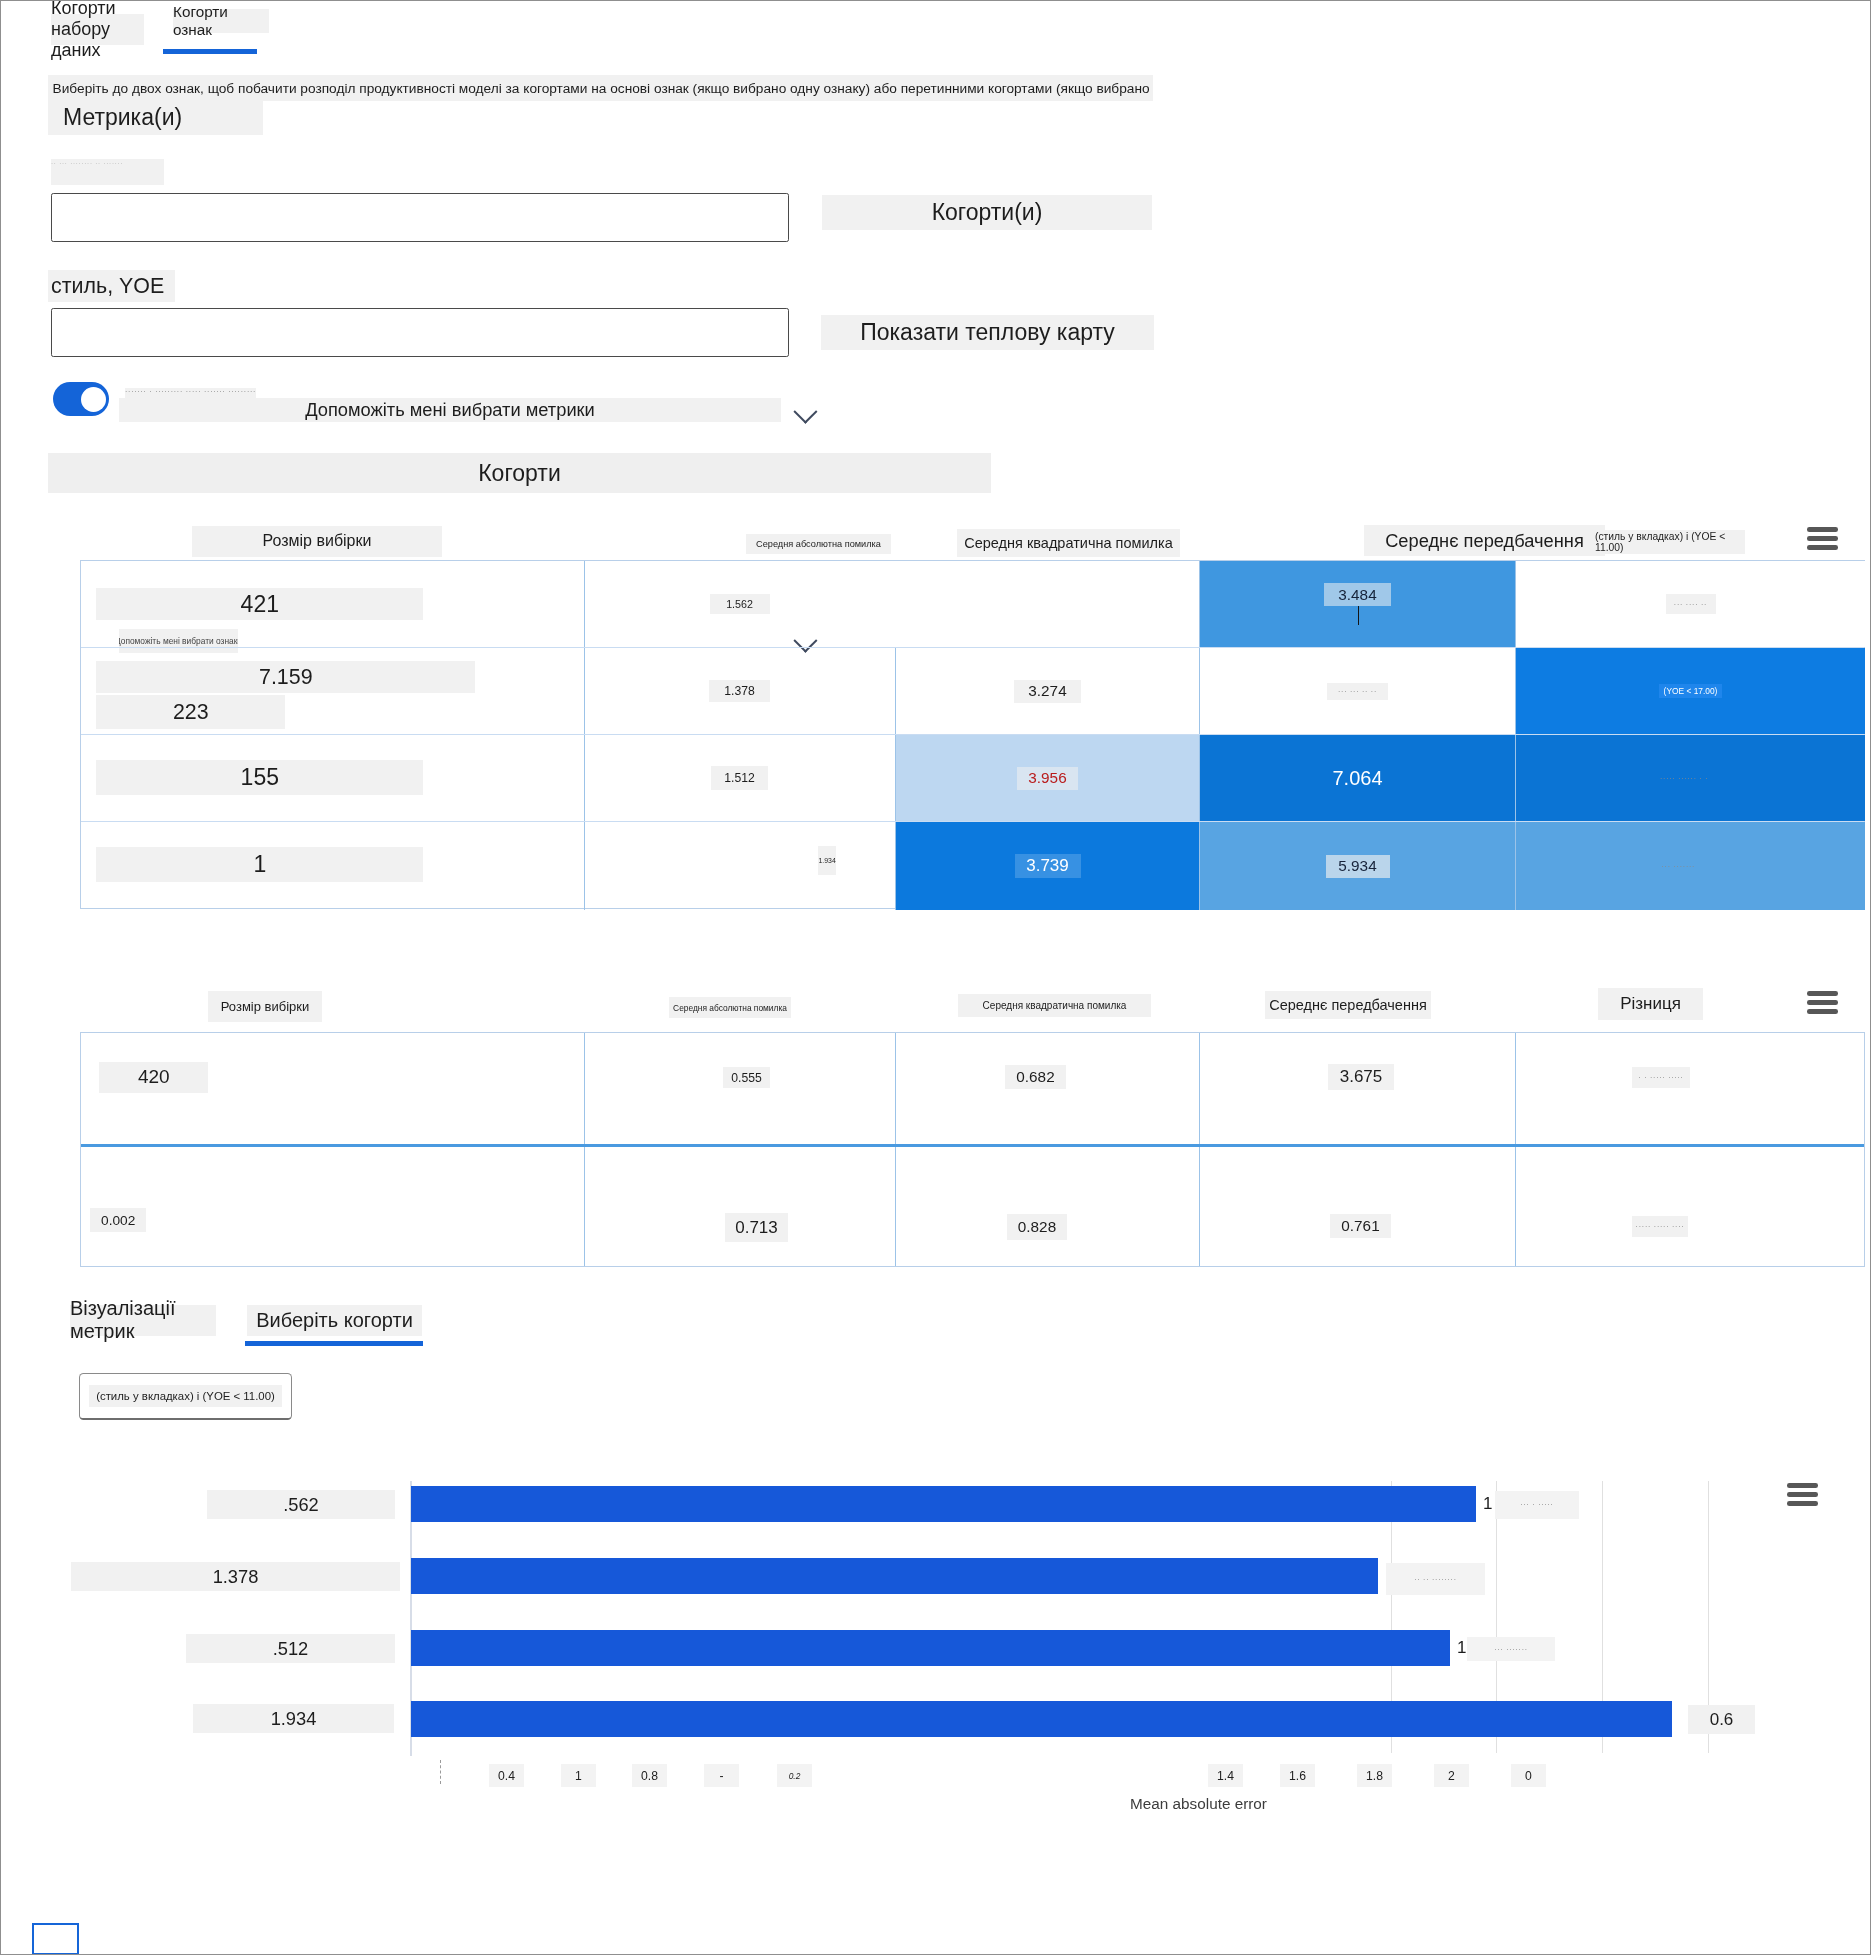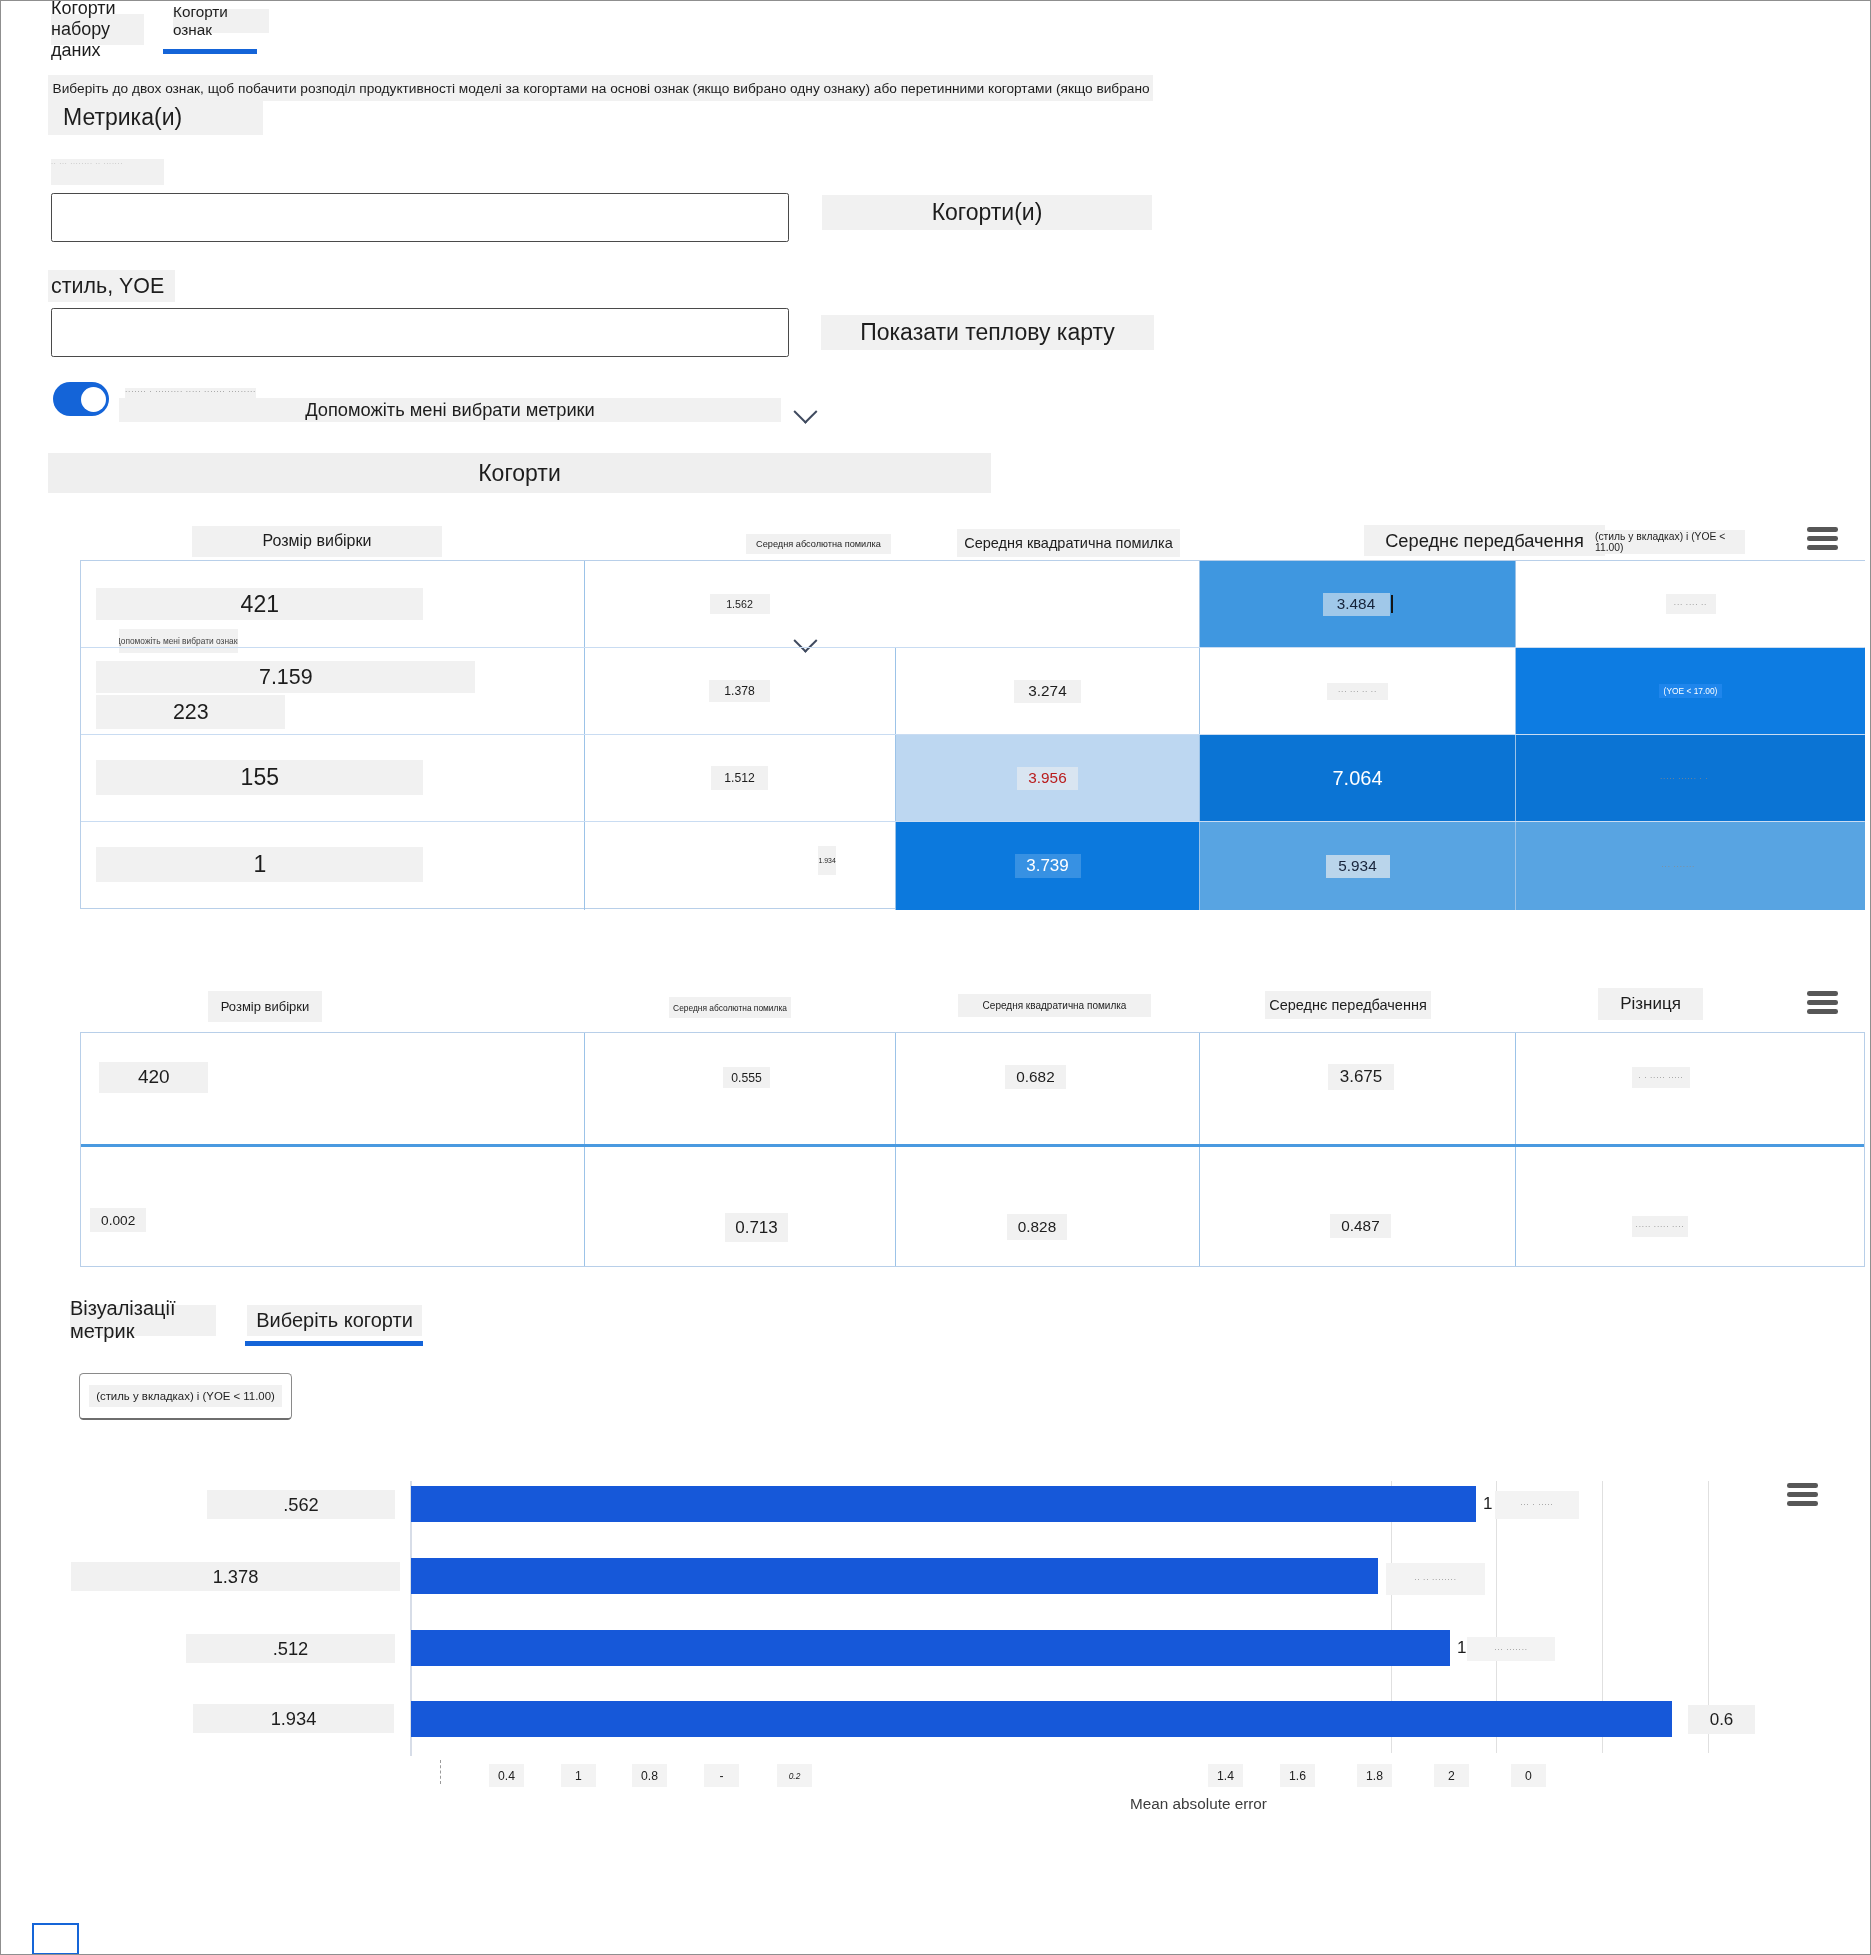--- a/index.html
+++ b/index.html
@@ -144,21 +144,21 @@
 
   <div class="tbl tbl1">
 
     <div class="trow t1r" style="top:0;">
       <div class="cell c1">
         <span class="vb" style="margin:27px 0 0 15.3px;width:327px;height:32px;font-size:23px;">421</span>
       </div>
       <div class="cell c2 cfl">
         <span class="vb" style="width:60px;height:20px;font-size:10.7px;">1.562</span>
       </div>
-      <div class="cell c4 cfl" style="background-color: rgb(63, 151, 224); color: rgb(21, 35, 58);">
+      <div class="cell c4 cfl" style="background-color: rgb(63, 151, 224); color: rgb(21, 35, 58); flex-direction: column;">
         <span class="vb" style="width:67px;height:23px;font-size:15.3px;background:rgba(240,240,240,.55);">3.484</span>
         <span class="cursor-bar"></span>
       </div>
       <div class="cell c5 cfl" style="background-color: rgb(255, 255, 255); color: rgb(154, 154, 154);">
         <span class="vb blur" style="width:50px;height:20px;font-size:6.9px;">··· ···· ··</span>
       </div>
     </div>
 
     <div class="trow t1r" style="top:87px;">
       <div class="cell c1">
@@ -249,21 +249,21 @@
       <div class="cell c1">
         <span class="vb abs" style="left:9.2px;top:61px;width:56px;height:24.4px;font-size:13.7px;">0.002</span>
       </div>
       <div class="cell c2">
         <span class="vb abs" style="left:140px;top:66px;width:63px;height:29px;font-size:17px;">0.713</span>
       </div>
       <div class="cell c3">
         <span class="vb abs" style="left:111px;top:67px;width:60px;height:26px;font-size:15.3px;">0.828</span>
       </div>
       <div class="cell c4">
-        <span class="vb abs" style="left:130px;top:67px;width:61px;height:24.4px;font-size:15.3px;">0.487</span>
+        <span class="vb abs" style="left:130px;top:67px;width:61px;height:24.4px;font-size:15.3px;">0.761</span>
       </div>
       <div class="cell c5">
         <span class="vb abs blur" style="left:116px;top:69px;width:56px;height:21.4px;font-size:6.9px;">····· ····· ····</span>
       </div>
     </div>
   </div>
 
   <div class="abs gbg cfl vtab1">Візуалізації метрик</div>
   <div class="abs gbg cfl vtab2">Виберіть когорти</div>
   <div class="abs vtab-underline" style="background-color: rgb(20, 100, 216);"></div>

